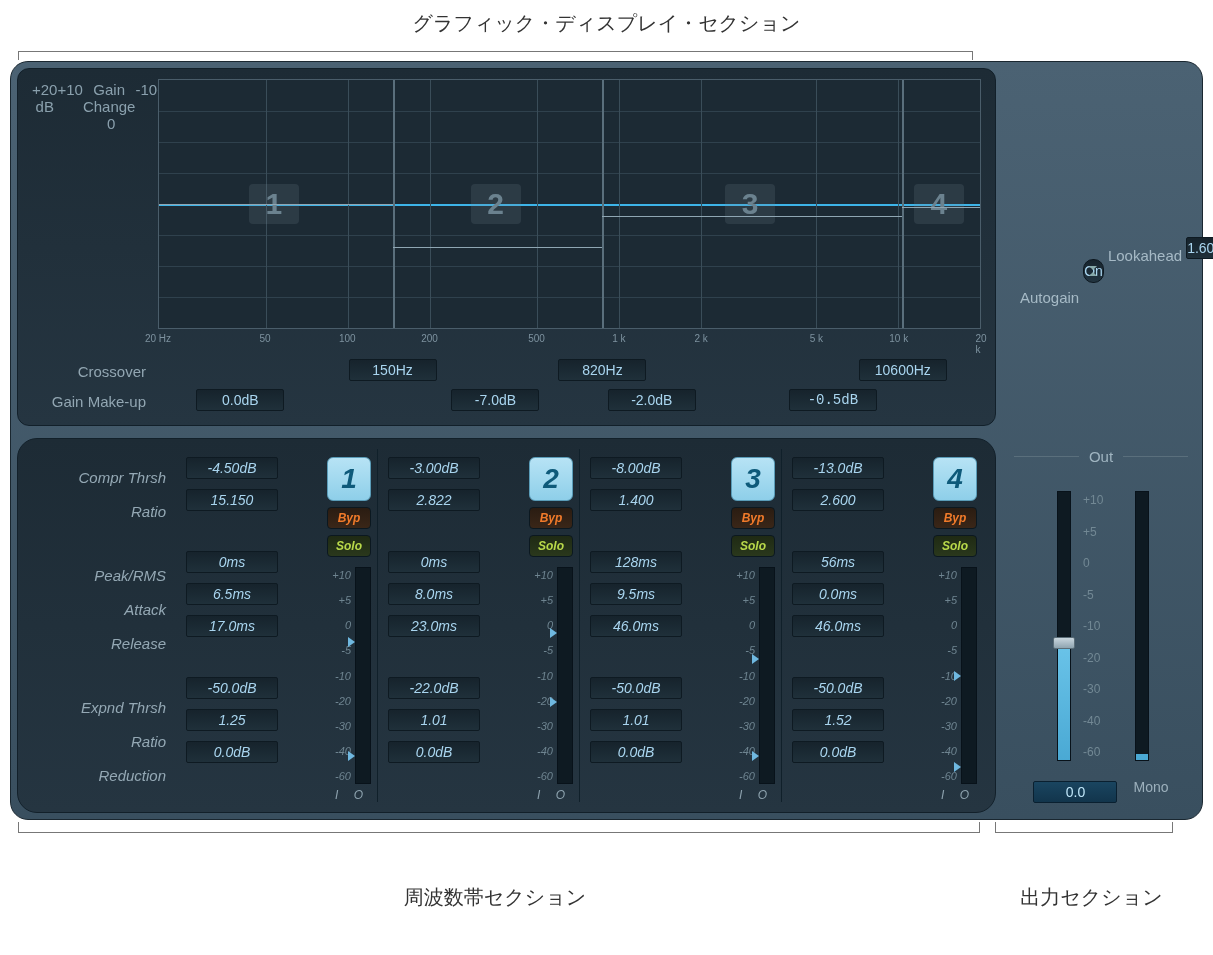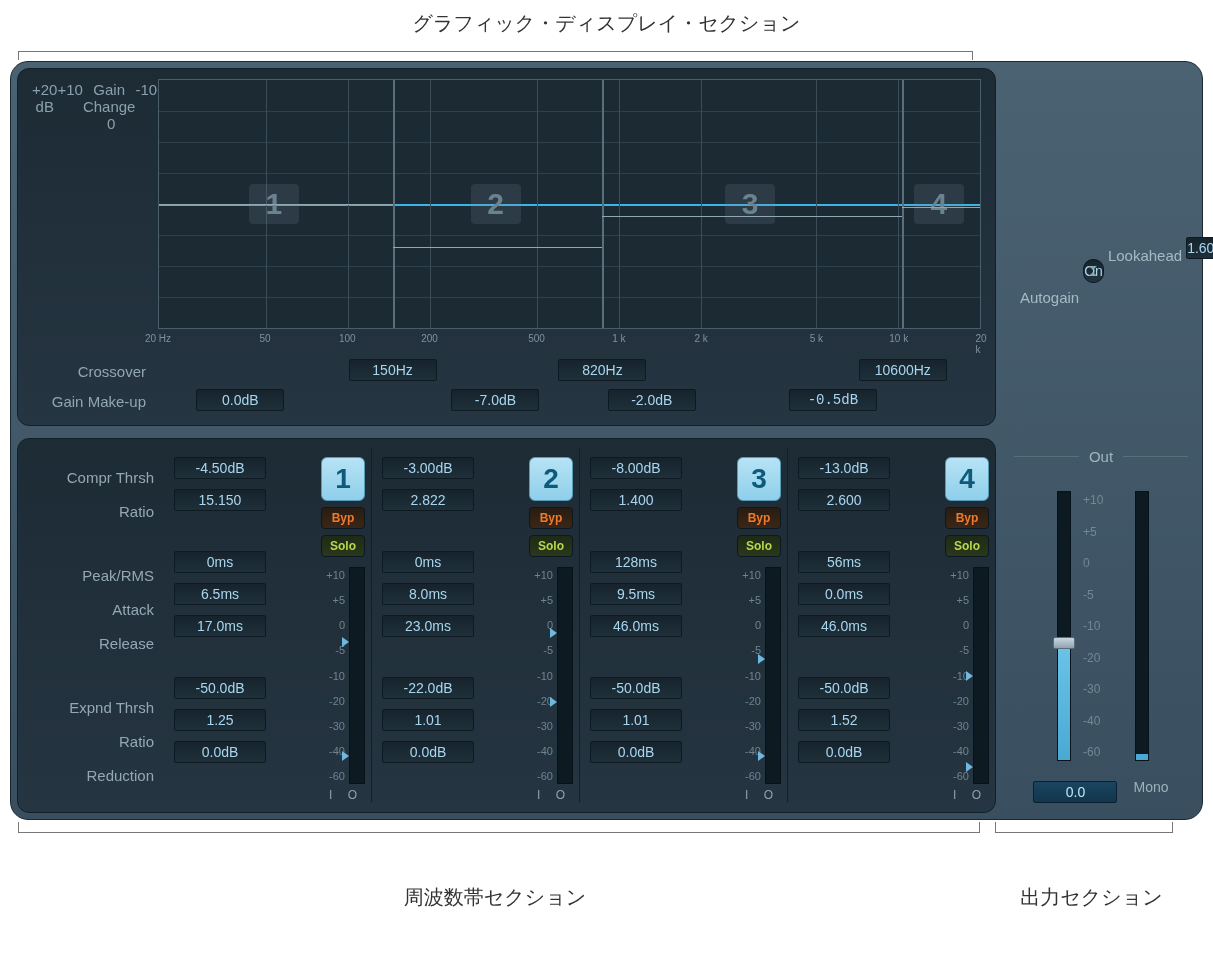--- a/index.html
+++ b/index.html
@@ -34,21 +34,21 @@
   .params-row .slots { flex:1; position:relative; height:24px;}
   .valbox { position:absolute; transform:translateX(-50%); min-width:88px; height:22px; background:linear-gradient(#16232c,#1f303a); border:1px solid #0e1a22; color:#a9d5ef; font-size:14px; text-align:center; line-height:20px; border-radius:2px; cursor:text;}
   .side-panel { width:190px; padding:20px 14px; display:flex; flex-direction:row; align-items:center; gap:4px; }
   .side-label { color:#a6bac6; font-size:15px; margin-top:100px;}
   .dropdown { width:120px; height:24px; background:linear-gradient(#17242d,#223440); border:1px solid #0d1820; color:#a9d5ef; font-size:14px; display:flex; align-items:center; justify-content:center; position:relative; border-radius:10px; cursor:pointer;margin-top:48px;}
   .dropdown::after{ content:""; position:absolute; right:6px; width:0;height:0; border-left:4px solid transparent;border-right:4px solid transparent;border-top:4px solid #8aa; top:6px;}
   .dropdown::before{ content:""; position:absolute; right:6px; width:0;height:0; border-left:4px solid transparent;border-right:4px solid transparent;border-bottom:4px solid #8aa; bottom:6px;}
   .valbox2 { width:140px; height:22px; background:linear-gradient(#16232c,#1f303a); border:1px solid #0e1a22; color:#a9d5ef; font-size:14px; text-align:center; line-height:20px; border-radius:2px; margin-top:2px; cursor:text;}
 
   .bottom-section { display:flex; gap:10px; margin-top:12px; }
-  .bands-panel { flex:1; background:linear-gradient(#1d2b35,#253541); border-radius:12px; display:flex; padding:10px 0; border:1px solid #12202a;}
+  .bands-panel { flex:1; background:linear-gradient(#1d2b35,#253541); border-radius:20px; display:flex; padding:10px 12px; border:1px solid #12202a;font-style:italic;}
   .band-labels { width:146px; color:#94a8b4; font-size:15px; text-align:right; padding:12px 10px 0 0;}
   .band-labels div{ height:34px; line-height:34px;}
   .band-labels .gap { height:30px;}
   .band { flex:1; border-left:1px solid #10202a; padding:8px 6px 0 10px; position:relative; display:flex;}
   .band:first-of-type{border-left:none;}
   .band-left { width:92px; display:flex; flex-direction:column; gap:10px;}
   .band-left .pv { height:22px; background:linear-gradient(#16232c,#1f303a); border:1px solid #0e1a22; color:#a9d5ef; font-size:14px; text-align:center; line-height:20px; border-radius:2px; cursor:text;}
   .band-left .gap2{height:20px;}
   .band-right { flex:1; display:flex; flex-direction:column; align-items:flex-end; padding-left:6px;}
   .band-badge { width:44px; height:44px; background:linear-gradient(#b7e3f5,#8ecfe9); border:1px solid #5a9cb8; border-radius:6px; color:#0e5a7a; font-size:28px; font-weight:bold; display:flex; align-items:center; justify-content:center; cursor:pointer;}

